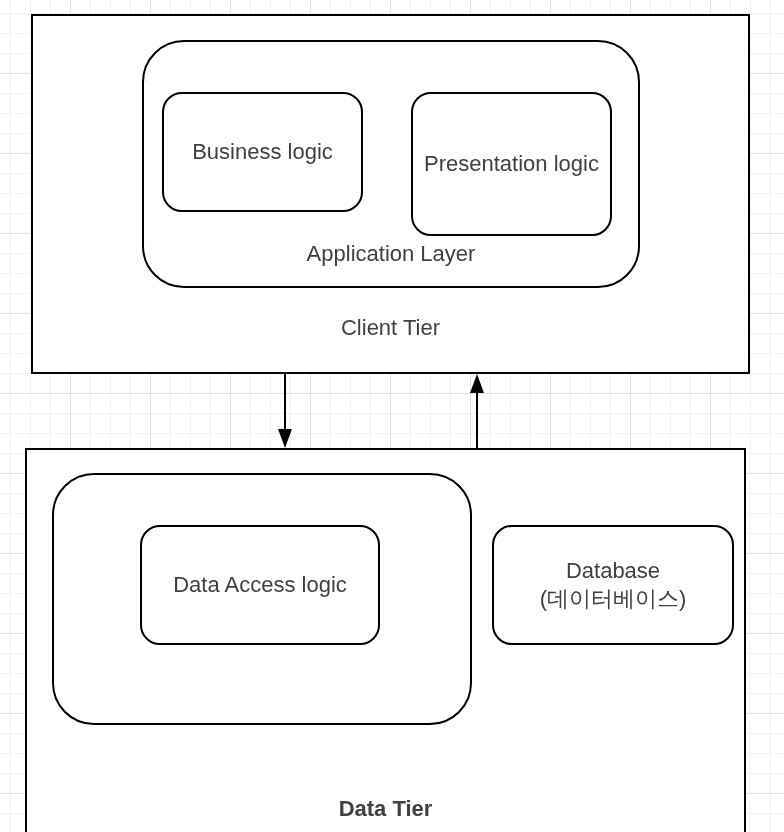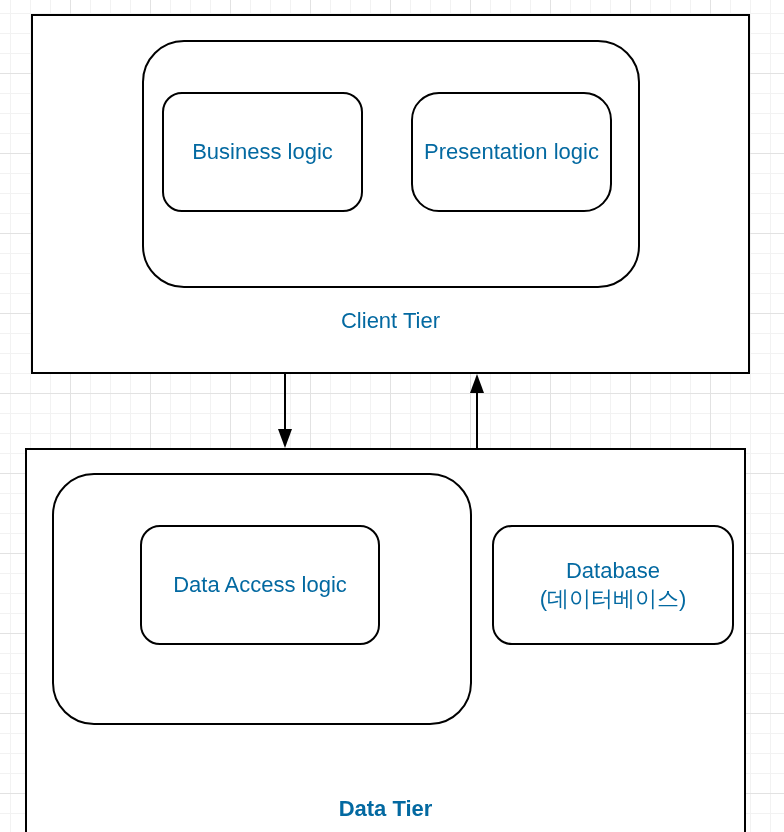--- a/index.html
+++ b/index.html
@@ -13,21 +13,21 @@
     overflow: hidden;
     background-color: #ffffff;
     background-image:
       linear-gradient(to right, #e2e2e2 1px, transparent 1px),
       linear-gradient(to bottom, #e2e2e2 1px, transparent 1px),
       linear-gradient(to right, #f2f2f2 1px, transparent 1px),
       linear-gradient(to bottom, #f2f2f2 1px, transparent 1px);
     background-size: 80px 80px, 80px 80px, 20px 20px, 20px 20px;
     background-position: 70px 0px, 0px 73px, 10px 0px, 0px 13px;
     font-family: "Liberation Sans", sans-serif;
-    color: #0369a1;
+    color: #404040;
   }
   .shape {
     position: absolute;
     box-sizing: border-box;
     background: #ffffff;
     border: 2px solid #000000;
   }
   .rounded-lg { border-radius: 42px; }
   .rounded-sm { border-radius: 20px; }
   .center-text {
@@ -44,23 +44,23 @@
     left: 0;
     right: 0;
     text-align: center;
     font-size: 22px;
     line-height: 26px;
   }
   
   .client-tier   { left: 31px;  top: 14px;  width: 719px; height: 360px; }
   .app-layer     { left: 109px; top: 24px;  width: 498px; height: 248px; }
   .business      { left: 18px;  top: 50px;  width: 201px; height: 120px; }
-  .presentation  { left: 267px; top: 50px;  width: 201px; height: 120px; border-radius: 28px; }
+  .presentation  { left: 267px; top: 50px;  width: 201px; height: 144px; }
   .app-label     { bottom: 19px; }
-  .client-label  { bottom: 38px; }
+  .client-label  { bottom: 31px; }
   
   .connectors {
     position: absolute;
     left: 0;
     top: 374px;
     width: 784px;
     height: 74px;
   }
   
   .data-tier     { left: 25px;  top: 448px; width: 721px; height: 408px; }
@@ -76,20 +76,21 @@
 <div class="canvas">
 
   <div class="shape client-tier">
     <div class="shape rounded-lg app-layer">
       <div class="shape rounded-sm center-text business">
         <span>Business logic</span>
       </div>
       <div class="shape rounded-sm center-text presentation">
         <span>Presentation logic</span>
       </div>
+      <div class="bottom-label app-label">Application Layer</div>
     </div>
     <div class="bottom-label client-label">Client Tier</div>
   </div>
 
   <svg class="connectors" viewBox="0 0 784 74" xmlns="http://www.w3.org/2000/svg">
     <g>
       <line x1="285" y1="0" x2="285" y2="57" stroke="#000000" stroke-width="2"></line>
       <polygon points="285,74 278,55 292,55" fill="#000000"></polygon>
     </g>
     <g>

